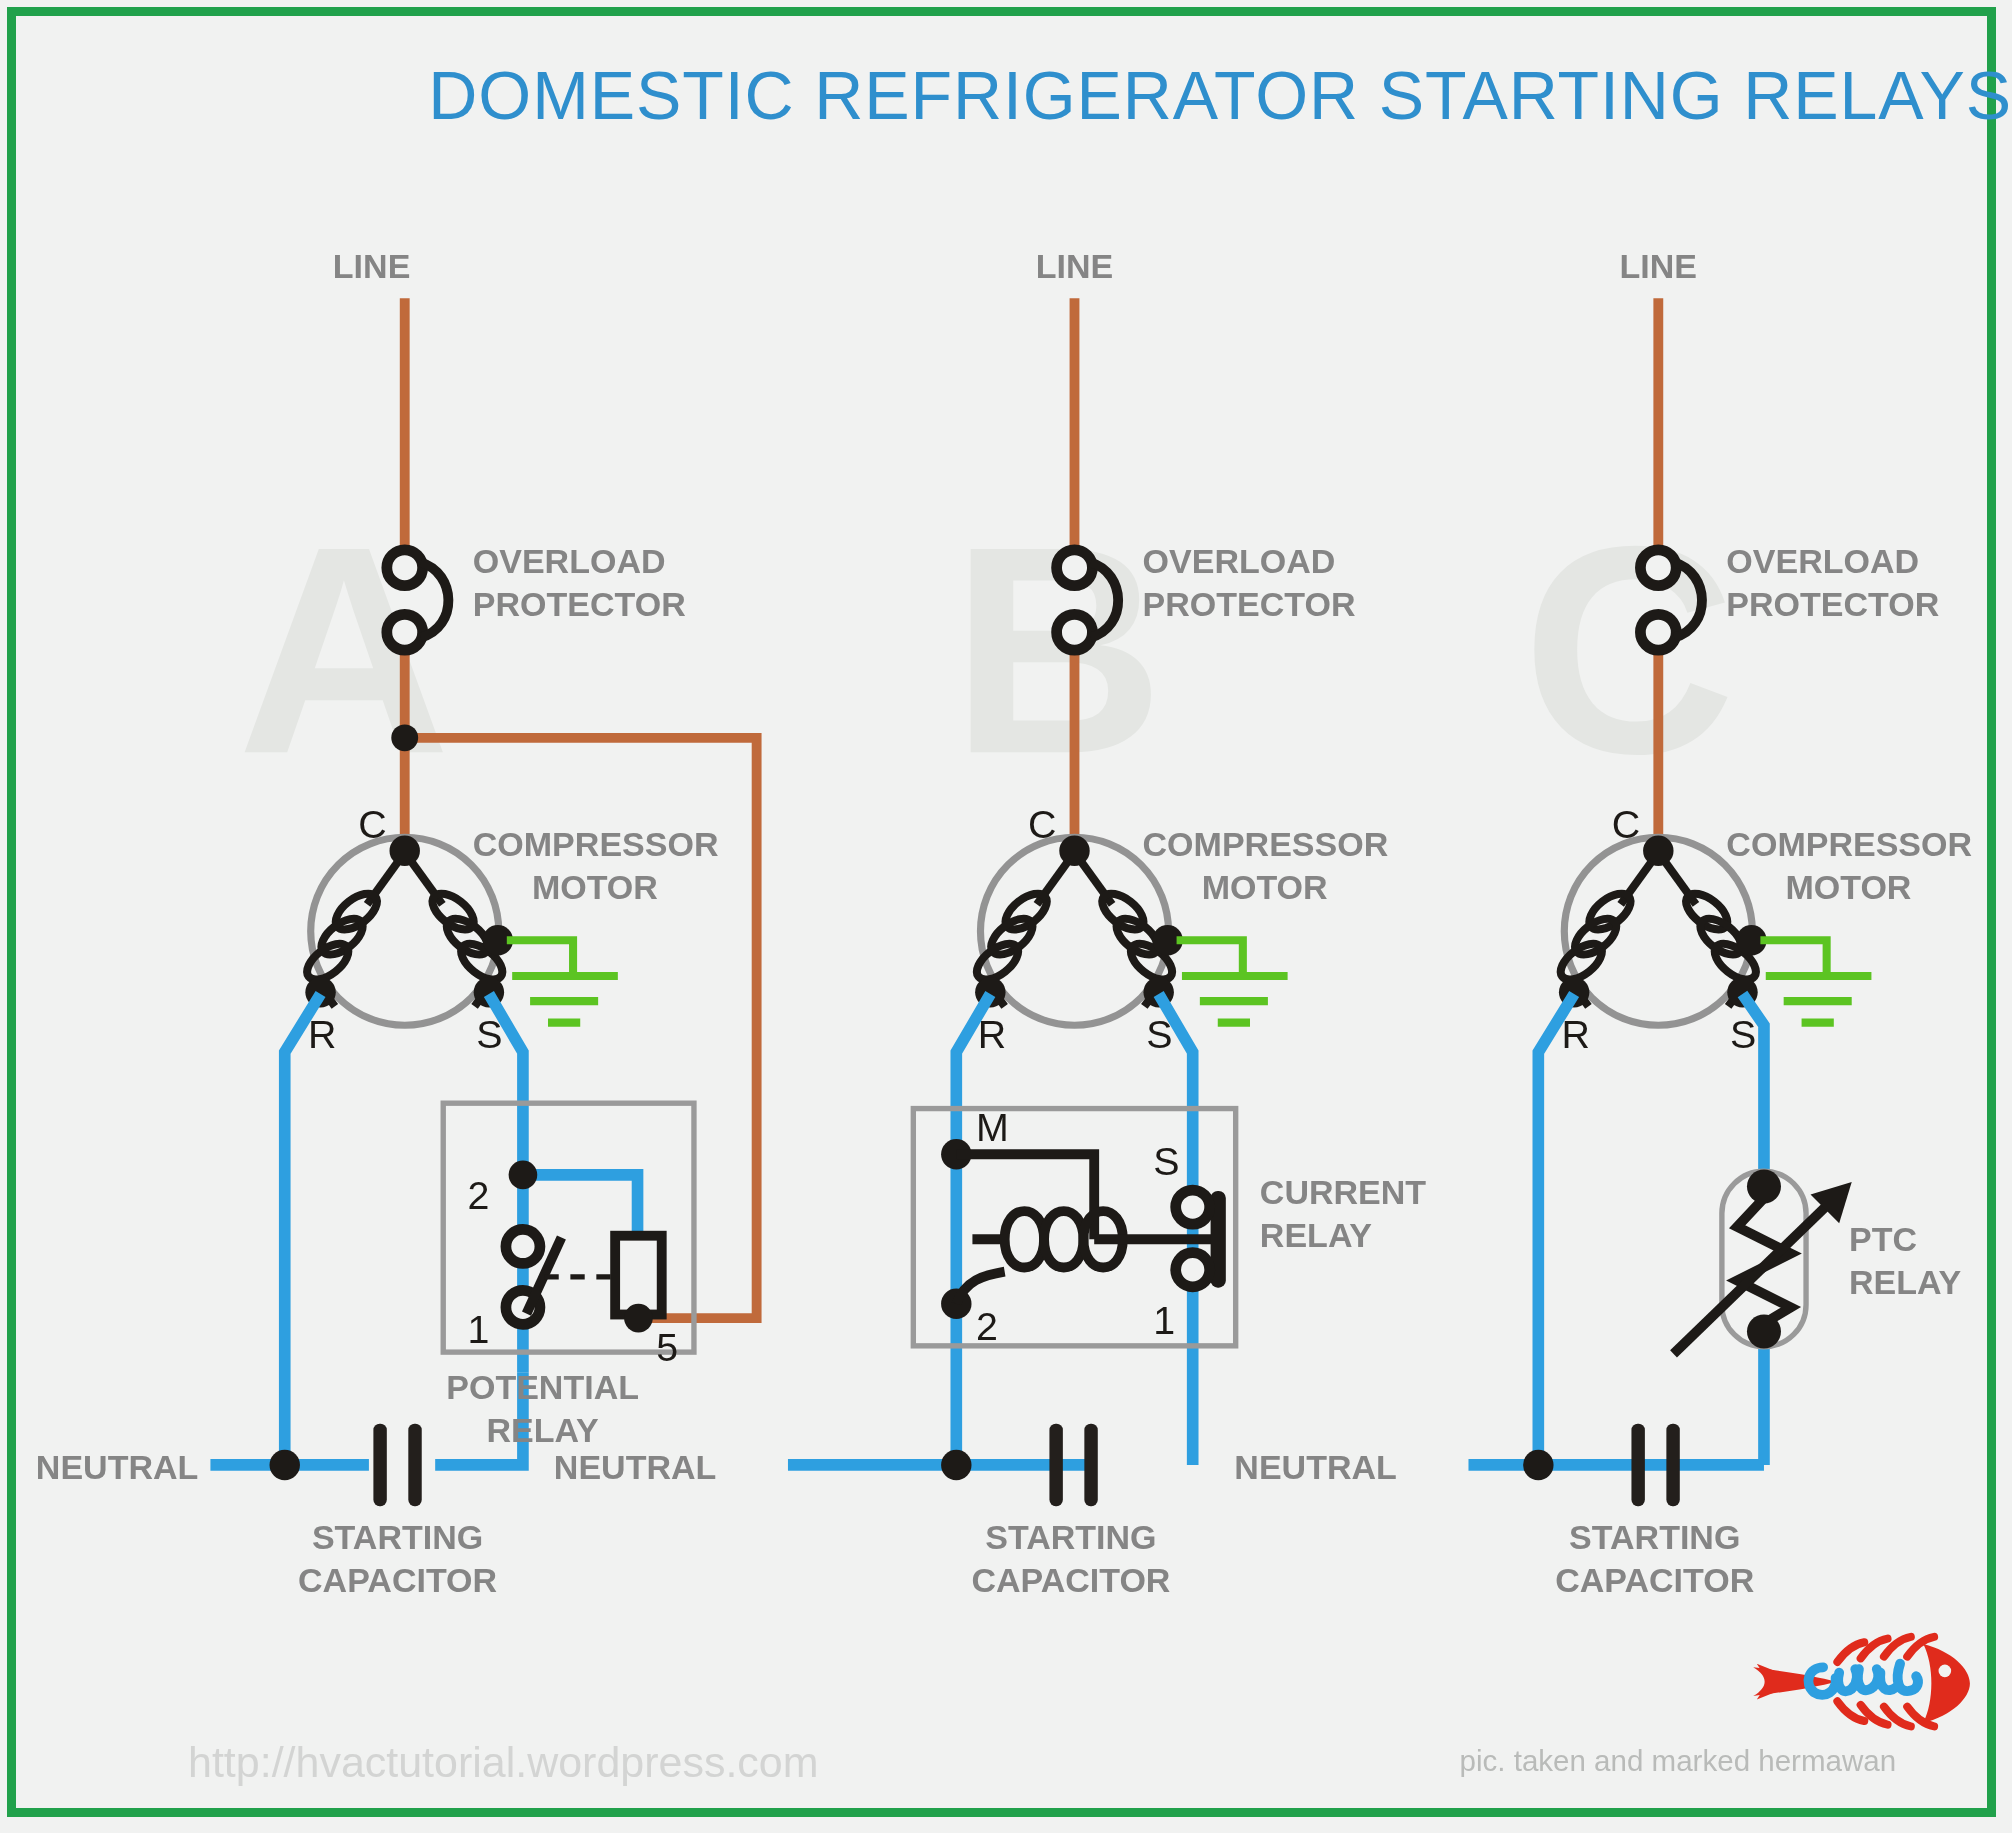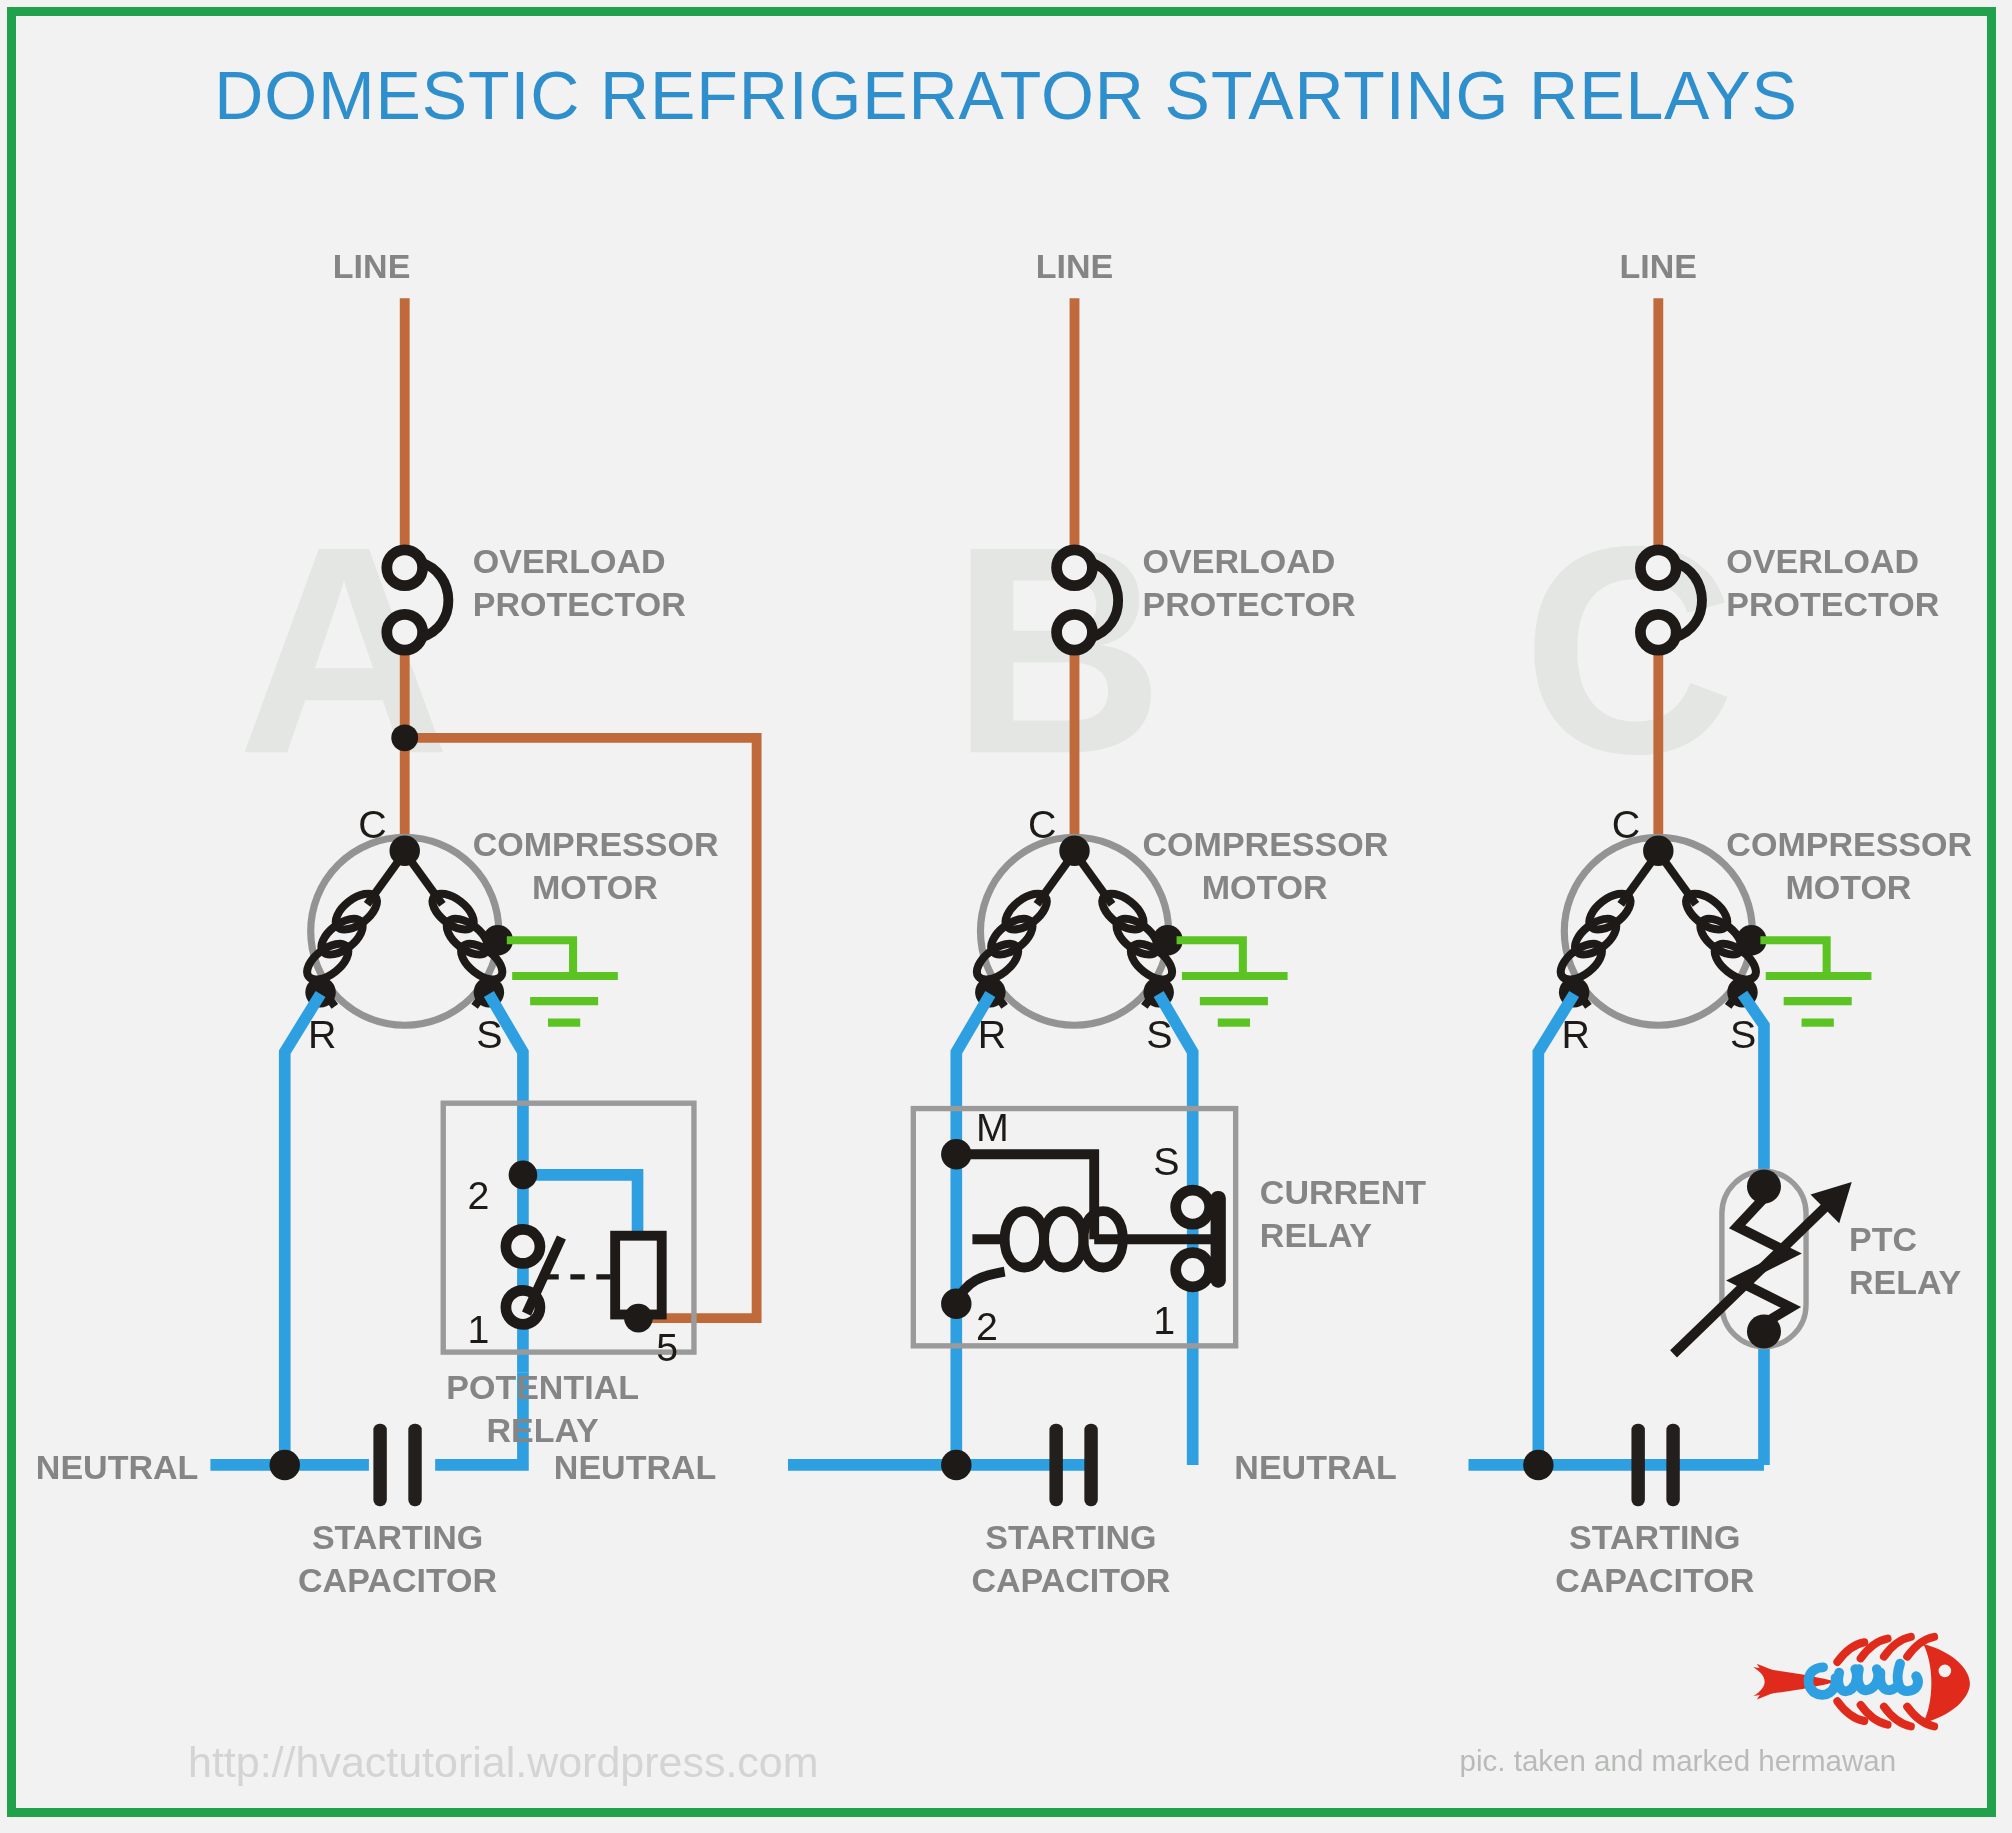--- a/index.html
+++ b/index.html
@@ -15,21 +15,21 @@
     position:absolute;
     left:7.2px;top:7.2px;
     width:1989px;height:1810px;
     border:9.9px solid #21a14b;
     box-sizing:border-box;
     pointer-events:none;
   }
   #title{
     position:absolute;
     left:0;top:56px;width:2012px;
-    text-align:center;
+    text-align:right;
     font-size:68px;
     font-weight:400;
     letter-spacing:0.9px;
     color:#2f8fcd;
     white-space:nowrap;
   }
   svg#diagram{
     position:absolute;left:0;top:0;
     width:2012px;height:1833px;
   }

